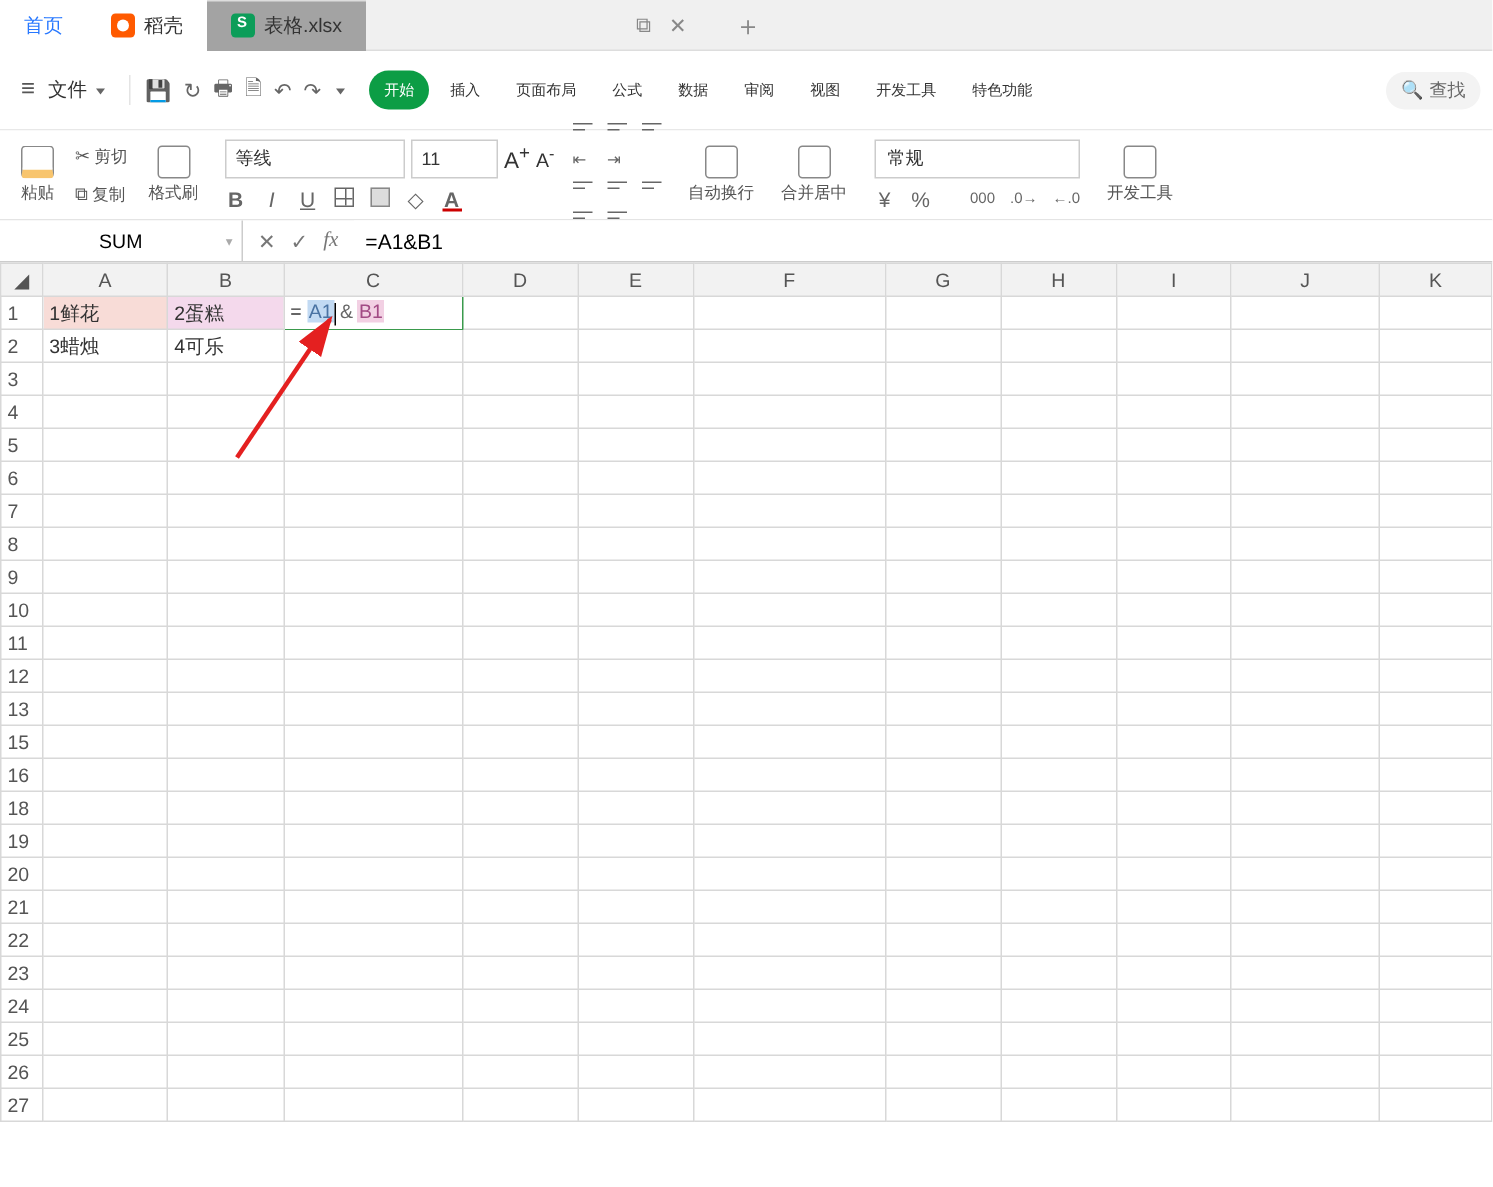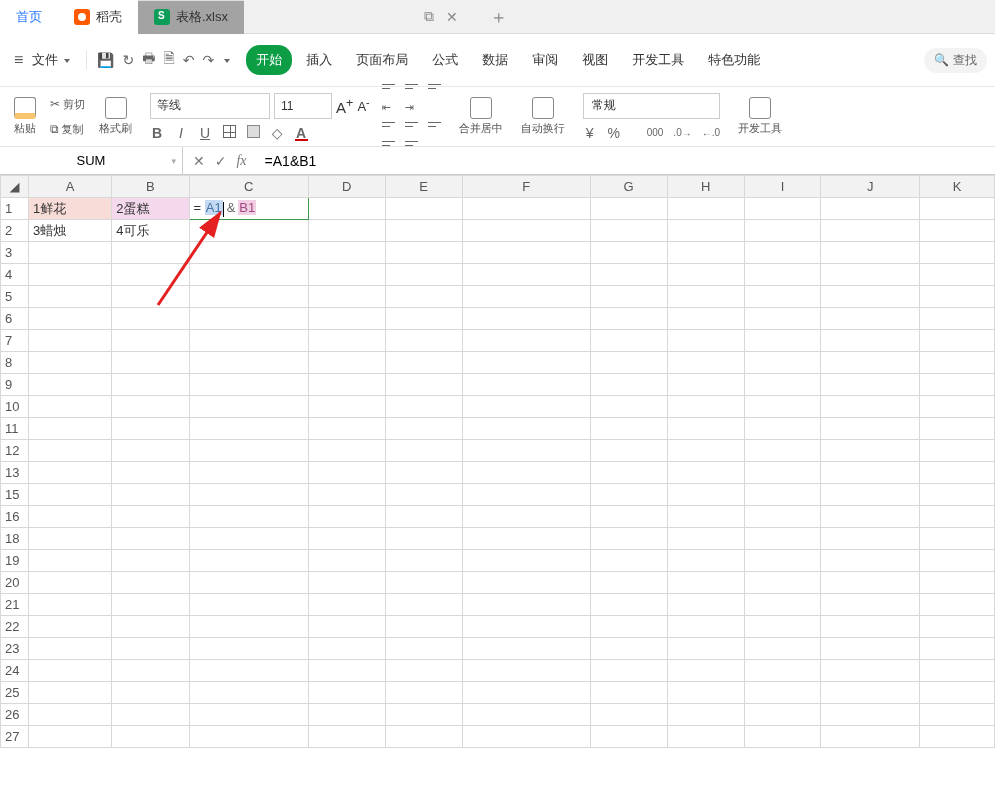--- a/index.html
+++ b/index.html
@@ -18,21 +18,21 @@
 .tab-ctl span{cursor:pointer;font-size:14px;}
 .menubar{height:53px;background:#fff;border-bottom:1px solid #e8e8e8;display:flex;align-items:center;padding:0 8px;gap:6px;}
 .menubar .file-btn{display:flex;align-items:center;gap:4px;padding:4px 6px;cursor:pointer;font-size:13px;}
 .menubar .ham{display:inline-block;width:14px;}
 .menubar .ham::before{content:"≡";font-size:16px;color:#555;}
 .menubar .drop::after{content:"";display:inline-block;border-left:3px solid transparent;border-right:3px solid transparent;border-top:4px solid #666;margin-left:2px;vertical-align:middle;}
 .menubar .sep{width:1px;height:20px;background:#e4e4e4;margin:0 4px;}
 .menubar .qat{display:flex;gap:8px;align-items:center;color:#666;}
 .menubar .qat .qi{cursor:pointer;font-size:14px;}
 .menubar .menus{display:flex;gap:4px;margin-left:10px;}
-.menubar .menus .mi{padding:6px 10px;cursor:pointer;font-size:13px;border-radius:14px;}
+.menubar .menus .mi{padding:6px 10px;cursor:pointer;font-size:10px;border-radius:14px;}
 .menubar .menus .mi.active{background:#0c9d45;color:#fff;}
 .search-box{margin-left:auto;display:flex;align-items:center;gap:4px;background:#f3f3f3;border-radius:14px;padding:4px 10px;color:#666;cursor:pointer;}
 .search-box .mag{font-size:12px;}
 .toolbar{height:60px;background:#fff;border-bottom:1px solid #e4e4e4;display:flex;align-items:center;padding:0 8px;gap:6px;}
 .tgroup{display:flex;flex-direction:column;align-items:center;justify-content:center;gap:2px;padding:0 6px;height:100%;}
 .tgroup .big-ic{width:22px;height:22px;border:1px solid #888;border-radius:3px;}
 .tgroup .lbl{font-size:11px;color:#555;display:flex;align-items:center;}
 .tiny-btn{display:flex;align-items:center;gap:3px;color:#555;cursor:pointer;padding:2px;font-size:11px;}
 .tiny-btn .ti{font-size:12px;}
 .vgroup{display:flex;flex-direction:column;gap:6px;justify-content:center;height:100%;}
@@ -47,21 +47,21 @@
 .bord-ic::after{content:"";position:absolute;top:6px;left:0;right:0;height:1px;background:#666;}
 .fill-ic{display:inline-block;width:13px;height:13px;background:#ddd;border:1px solid #888;}
 .fontc-ic{display:inline-block;width:13px;font-weight:bold;border-bottom:2px solid #c00;text-align:center;line-height:11px;}
 .align-grid{display:grid;grid-template-columns:repeat(3,auto);gap:6px 10px;color:#666;}
 .align-grid .ab{cursor:pointer;font-size:11px;}
 .al-ic{display:inline-block;width:13px;height:11px;position:relative;}
 .al-ic::before,.al-ic::after{content:"";position:absolute;height:1px;background:#666;}
 .al-ic.l::before{top:2px;left:0;width:13px;} .al-ic.l::after{top:6px;left:0;width:8px;}
 .numfmt{border:1px solid #ccc;height:26px;padding:0 8px;display:flex;align-items:center;min-width:130px;gap:4px;cursor:pointer;background:#fff;}
 .formula-bar{height:28px;border-bottom:1px solid #ccc;display:flex;align-items:center;background:#fff;}
-.namebox{width:183px;height:100%;border-right:1px solid #ccc;display:flex;align-items:center;justify-content:flex-start;gap:4px;padding:0 8px;position:relative;}
+.namebox{width:162px;height:100%;border-right:1px solid #ccc;display:flex;align-items:center;justify-content:flex-start;gap:4px;padding:0 8px;position:relative;}
 .namebox input{border:none;width:100%;text-align:center;font-family:inherit;font-size:13px;outline:none;}
 .namebox .dd{position:absolute;right:6px;color:#aaa;font-size:9px;}
 .fb-btns{display:flex;gap:10px;padding:0 10px;color:#777;align-items:center;}
 .fb-btns span{cursor:pointer;font-size:14px;}
 .fx{font-style:italic;font-family:"Times New Roman",serif;font-size:15px;}
 .fb-input{flex:1;border:none;height:100%;padding:0 8px;font-size:14px;outline:none;font-family:inherit;}
 .sheet{position:relative;overflow:hidden;height:640px;}
 .sheet table{border-collapse:collapse;table-layout:fixed;}
 .sheet td,.sheet th{border:1px solid #d8d8d8;height:22px;padding:0 4px;font-size:13px;text-align:left;background:#fff;overflow:hidden;white-space:nowrap;}
 .sheet th{background:#f2f2f2;text-align:center;font-weight:normal;color:#555;}
@@ -198,28 +198,28 @@
       <span class="ab"><span class="al-ic l"></span></span>
       <span class="ab"><span class="al-ic l"></span></span>
       <span class="ab"><span class="al-ic l"></span></span>
       <span></span>
     </div>
   </div>
   <div class="sep" style="height:46px;"></div>
 
   <div class="tgroup">
     <span class="big-ic"></span>
+    <span class="lbl">自动换行</span>
+  </div>
+  <div class="tgroup">
+    <span class="big-ic"></span>
     <span class="lbl">
         <span>合并居中</span>
         <span class="drop"></span>
       </span>
-  </div>
-  <div class="tgroup">
-    <span class="big-ic"></span>
-    <span class="lbl">自动换行</span>
   </div>
   <div class="sep" style="height:46px;"></div>
 
   <div class="vgroup">
     <div class="numfmt">
       <span>常规</span>
         <span class="drop" style="margin-left:auto;"></span>
     </div>
     <div class="fmt-row" style="gap:10px;">
       <span class="fb">¥<span class="drop"></span></span>

